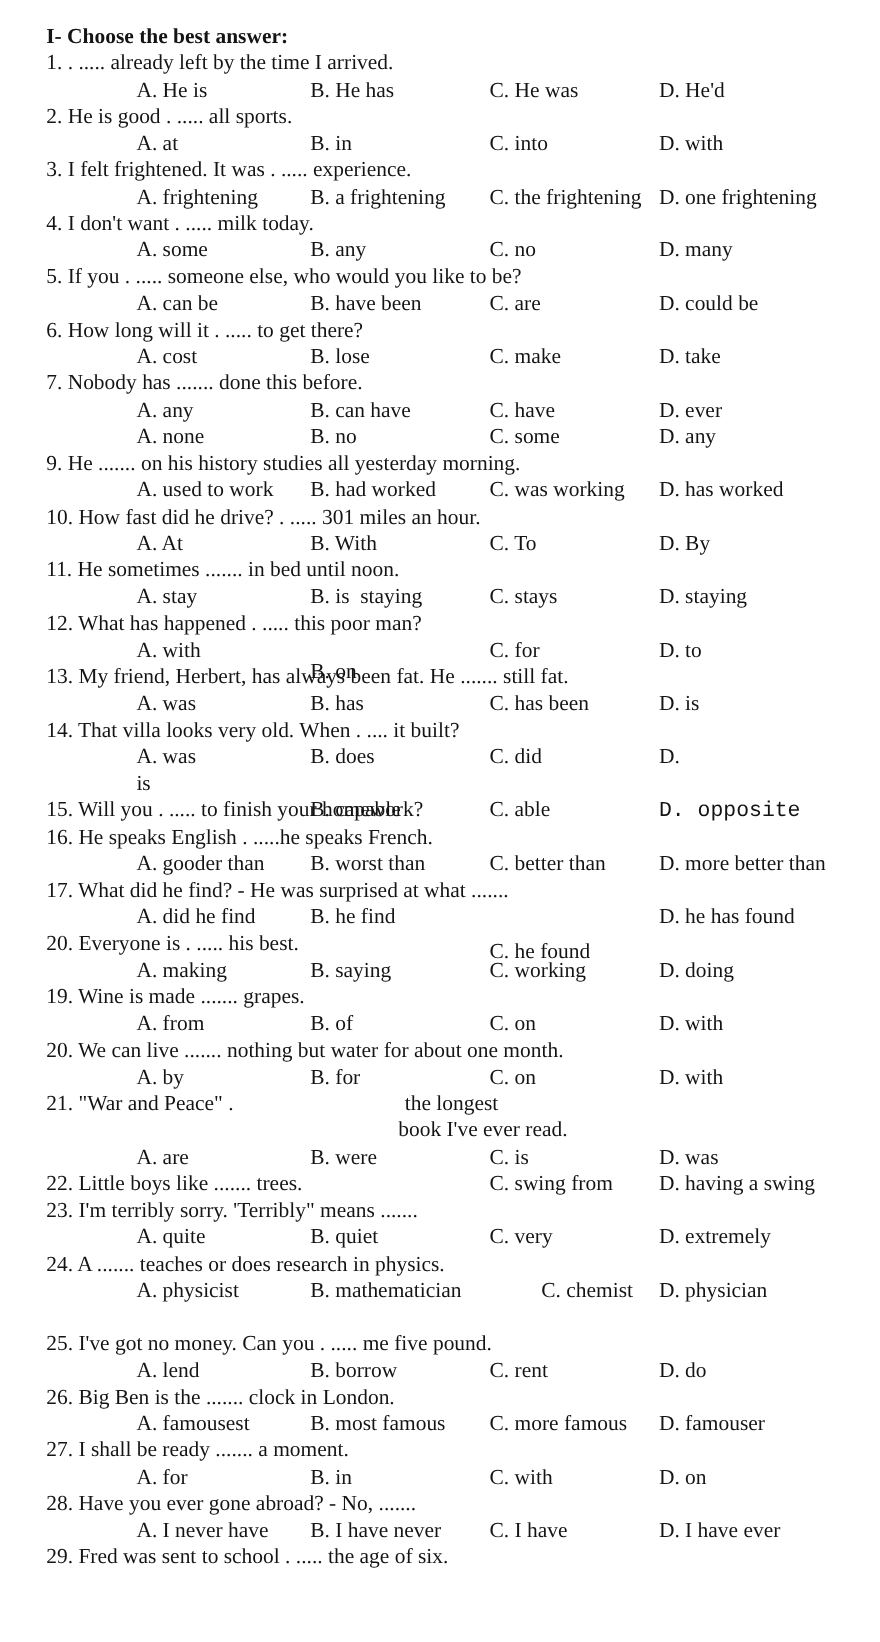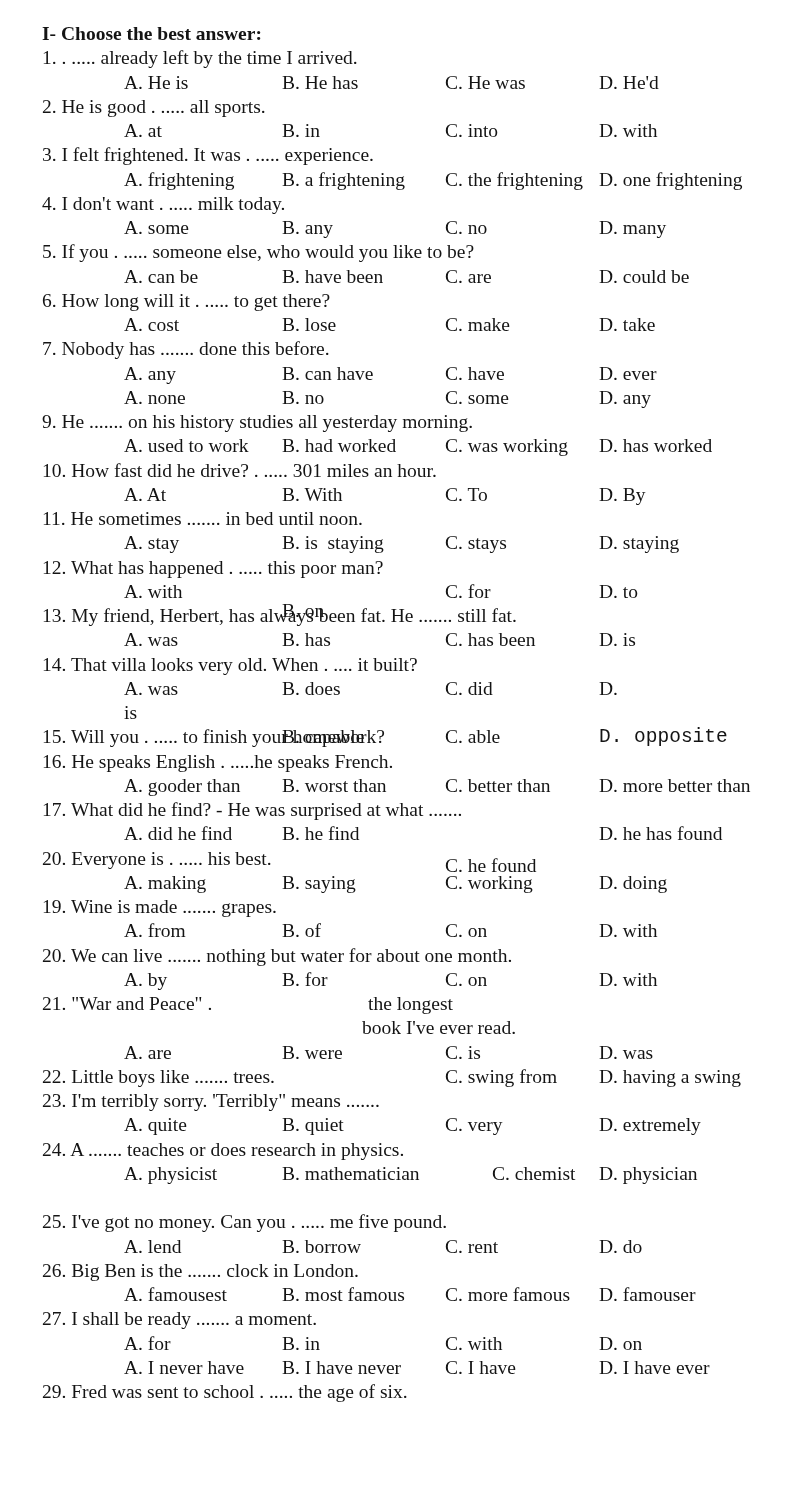--- a/index.html
+++ b/index.html
@@ -140,19 +140,19 @@
       </div><div class="row"><span class="qtext">26. Big Ben is the ....... clock in London.</span></div><div class="row">
         <span class="abs" style="left: 124px;">A. famousest</span>
         <span class="abs" style="left: 282px;">B. most famous</span>
         <span class="abs" style="left: 445px;">C. more famous</span>
         <span class="abs" style="left: 599px;">D. famouser</span>
       </div><div class="row"><span class="qtext">27. I shall be ready ....... a moment.</span></div><div class="row">
         <span class="abs" style="left: 124px;">A. for</span>
         <span class="abs" style="left: 282px;">B. in</span>
         <span class="abs" style="left: 445px;">C. with</span>
         <span class="abs" style="left: 599px;">D. on</span>
-      </div><div class="row">
+      </div><div class="row"><span class="qtext">28. Have you ever gone abroad? - No, .......</span></div><div class="row">
         <span class="abs" style="left: 124px;">A. I never have</span>
         <span class="abs" style="left: 282px;">B. I have never</span>
         <span class="abs" style="left: 445px;">C. I have</span>
         <span class="abs" style="left: 599px;">D. I have ever</span>
       </div><div class="row"><span class="qtext">29. Fred was sent to school . ..... the age of six.</span></div></div>
 </div>
 
 </body></html>

